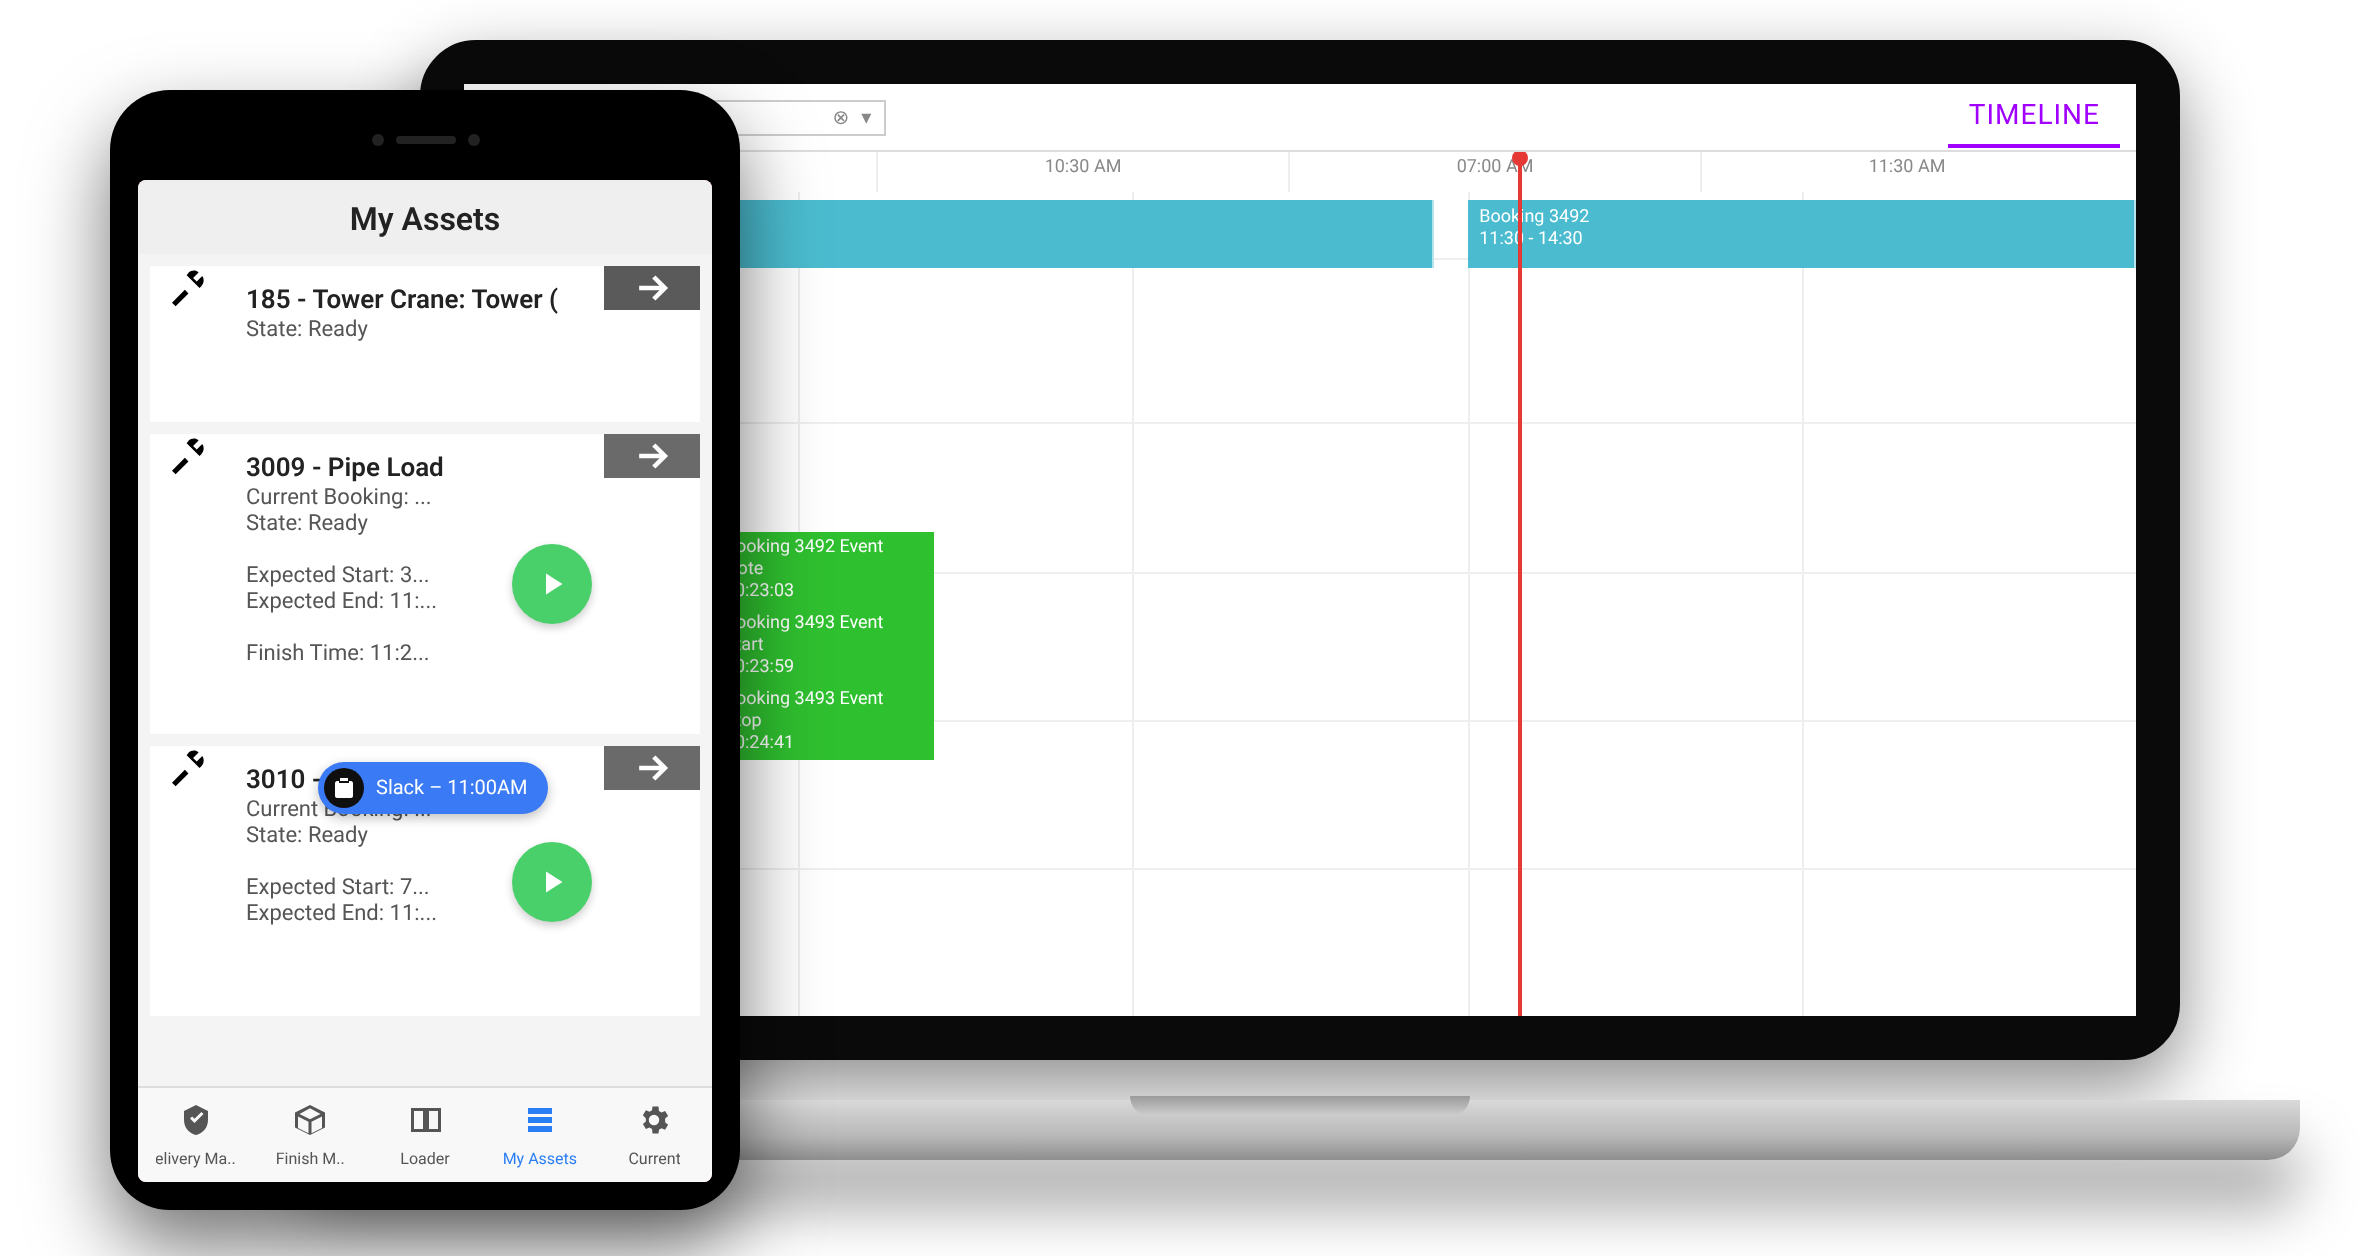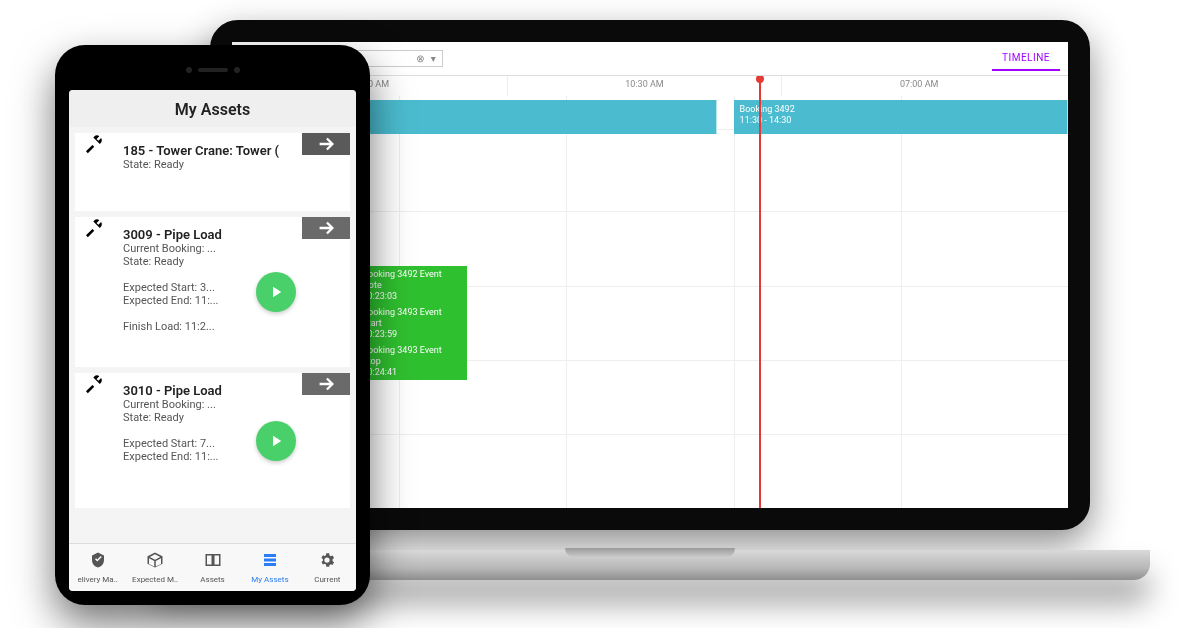--- a/index.html
+++ b/index.html
@@ -69,21 +69,21 @@
     display: flex; align-items: center; gap: 6px;
     border: 1px solid #ccc;
     padding: 2px 6px;
     min-width: 150px;
     font-size: 10px;
   }
   .select-field .x { color: #888; }
   .select-field .chev { color: #888; }
   .spacer { flex: 1; }
   .tab {
-    font-size: 10px; letter-spacing: .5px;
+    font-size: 14px; letter-spacing: .5px;
     padding: 6px 10px;
     color: #888;
     border-bottom: 2px solid transparent;
   }
   .tab.active { color: #a100ff; border-bottom-color: #a100ff; }
 
   
   .timeline {
     position: relative;
     height: calc(100% - 34px);
@@ -262,20 +262,21 @@
         </div>
         <span class="spacer"></span>
         <div class="tab active">TIMELINE</div>
       </div>
 
       <div class="timeline">
         <div class="axis">
           <div>10:00 AM</div>
           <div>10:30 AM</div>
           <div>07:00 AM</div>
+          <div>11:30 AM</div>
         </div>
 
         <div class="grid">
           <div class="col" style="left:0%"></div>
           <div class="col" style="left:20%"></div>
           <div class="col" style="left:40%"></div>
           <div class="col" style="left:60%"></div>
           <div class="col" style="left:80%"></div>
           <div class="rowline" style="top:8%"></div>
           <div class="rowline" style="top:28%"></div>
@@ -355,34 +356,42 @@
             </svg>
         </div>
         <div class="card-body">
           <div class="title">3009 - Pipe Load</div>
           <div>Current Booking: ...</div>
           <div>State: Ready</div>
           <div>&nbsp;</div>
           <div>Expected Start: 3...</div>
           <div>Expected End: 11:...</div>
           <div>&nbsp;</div>
-          <div>Finish Load: 11:2...</div>
+          <div>Finish Time: 11:2...</div>
         </div>
         <div class="play-btn">
           <svg width="18" height="18" viewBox="0 0 24 24" fill="#fff">
               <path d="M8 5v14l11-7z"></path>
             </svg>
         </div>
         <div class="card-action">
           <svg width="22" height="22" viewBox="0 0 24 24" fill="none" stroke="#fff" stroke-width="2.5">
               <path d="M5 12h14M13 6l6 6-6 6"></path>
             </svg>
         </div>
       </div>
 
+      <div class="notif" style="top:254px;">
+        <span class="ic">
+          <svg width="12" height="12" viewBox="0 0 24 24" fill="#fff">
+              <path d="M16 2H8v3h8V2zm3 3h-2v2H7V5H5c-1 0-2 1-2 2v13c0 1 1 2 2 2h14c1 0 2-1 2-2V7c0-1-1-2-2-2z"></path>
+            </svg>
+        </span>
+        <span>Slack – 11:00AM</span>
+      </div>
 
       <div class="card" style="min-height:135px;">
         <div class="card-icon">
           <svg width="22" height="22" viewBox="0 0 24 24" fill="#000">
               <path d="M22 19l-7-7 1-1c1.5-1.5 1.7-3.8.5-5.5l-3 3-2-2 3-3C13 2 10.5 2.2 9 3.7L8 5l7 7 7 7zM2 22l7-7-2-2-7 7 2 2z"></path>
             </svg>
         </div>
         <div class="card-body">
           <div class="title">3010 - Pipe Load</div>
           <div>Current Booking: ...</div>
@@ -409,27 +418,27 @@
       <div class="nav-item">
         <svg width="18" height="18" viewBox="0 0 24 24" fill="#555">
             <path d="M12 2L4 6v6c0 5 3.4 9 8 10 4.6-1 8-5 8-10V6l-8-4zM11 14l-3-3 1.4-1.4L11 11.2l4.6-4.6L17 8l-6 6z"></path>
           </svg>
         <span class="lbl">elivery Ma..</span>
       </div>
       <div class="nav-item">
         <svg width="18" height="18" viewBox="0 0 24 24" fill="#555">
             <path d="M12 2L2 7v10l10 5 10-5V7L12 2zm0 2.2L19 8l-7 3.5L5 8l7-3.8zM4 9.7l7 3.5v7.6l-7-3.5V9.7zm16 0v7.6l-7 3.5v-7.6l7-3.5z"></path>
           </svg>
-        <span class="lbl">Expected M..</span>
+        <span class="lbl">Finish M..</span>
       </div>
       <div class="nav-item">
         <svg width="18" height="18" viewBox="0 0 24 24" fill="none" stroke="#555" stroke-width="2">
             <path d="M3 5h8v14H3zM13 5h8v14h-8zM3 5v14M21 5v14"></path>
           </svg>
-        <span class="lbl">Assets</span>
+        <span class="lbl">Loader</span>
       </div>
       <div class="nav-item active">
         <svg width="18" height="18" viewBox="0 0 24 24" fill="#2a7ef5">
             <path d="M4 4h16v4H4zM4 10h16v4H4zM4 16h16v4H4z"></path>
           </svg>
         <span class="lbl">My Assets</span>
       </div>
       <div class="nav-item">
         <svg width="18" height="18" viewBox="0 0 24 24" fill="#555">
             <path d="M19.4 13a7.5 7.5 0 000-2l2-1.6-2-3.4-2.4 1a7.4 7.4 0 00-1.7-1L15 3h-4l-.3 2.5a7.4 7.4 0 00-1.7 1l-2.4-1-2 3.4L6.6 11a7.5 7.5 0 000 2l-2 1.6 2 3.4 2.4-1c.5.4 1.1.7 1.7 1L11 21h4l.3-2.5c.6-.3 1.2-.6 1.7-1l2.4 1 2-3.4-2-1.6zM12 15.5A3.5 3.5 0 1112 8.5a3.5 3.5 0 010 7z"></path>

